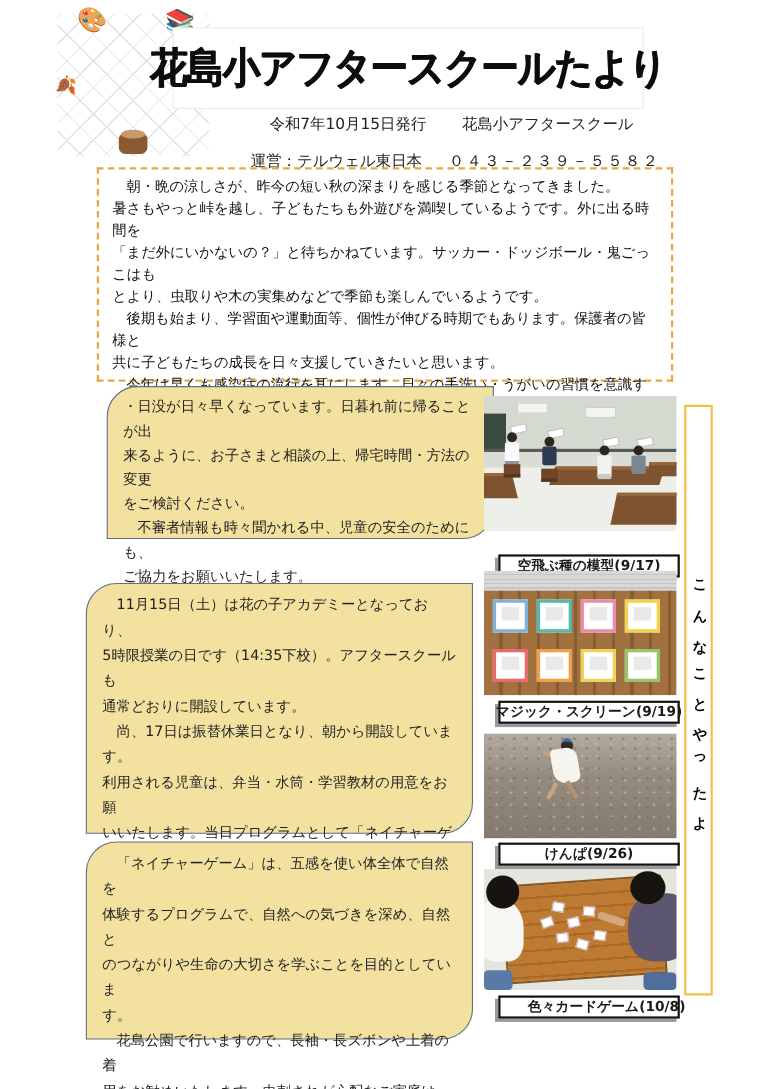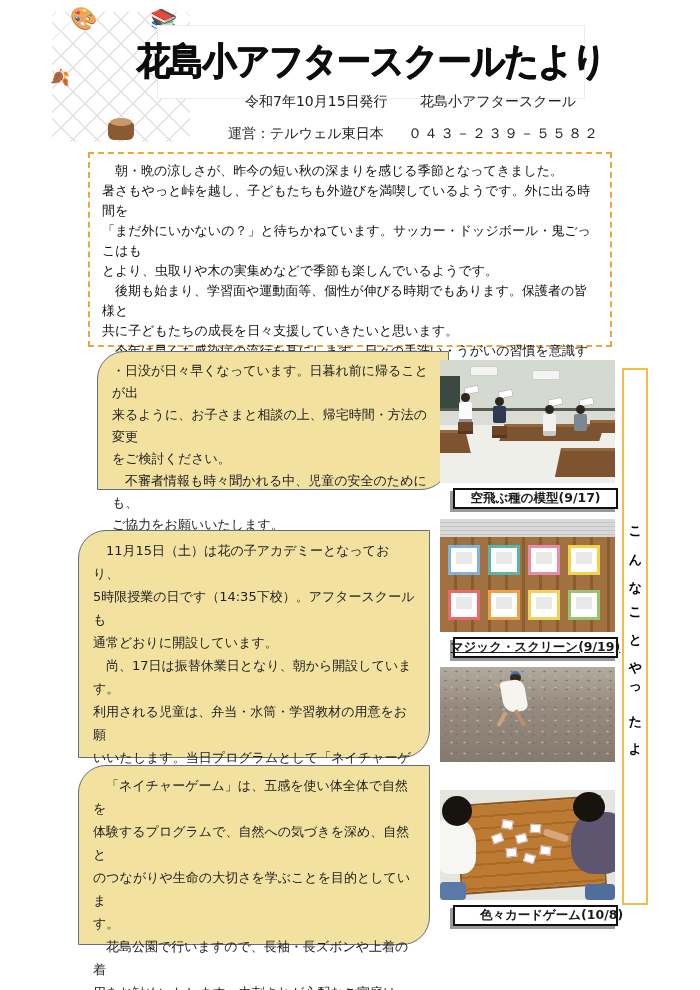--- a/index.html
+++ b/index.html
@@ -30,22 +30,22 @@
   
   .title-box{
     position:absolute;left:157px;top:25px;width:426px;height:72px;background:#fff;
     border:1px solid #ececec;display:flex;align-items:center;justify-content:center;
   }
   .title-text{
     font-size:34px;font-weight:900;letter-spacing:-1px;color:#0c0c0c;white-space:nowrap;
     transform:scaleY(1.12);text-shadow:0.8px 0 0 #0c0c0c,-0.4px 0 0 #0c0c0c;
   }
   .issue-line,.op-line{position:absolute;left:0;width:700px;height:18px;font-size:14px;color:#222;}
-  .issue-line{top:93px;}
-  .op-line{top:125px;text-decoration:underline;}
+  .issue-line{top:104px;}
+  .op-line{top:138px;text-decoration:underline;}
   .pos-a{position:absolute;left:245px;top:0;}
   .pos-b{position:absolute;left:420px;top:0;}
   .pos-c{position:absolute;left:228px;top:0;}
   .pos-d{position:absolute;left:408px;top:0;letter-spacing:2px;}
   
   .intro-box{
     position:absolute;left:88px;top:152px;width:524px;height:195px;box-sizing:border-box;
     border:2.5px dashed #E6A93F;padding:7px 12px;
   }
   .prelines{white-space:pre-line;}
@@ -126,21 +126,21 @@
   .p4-kidR-head{position:absolute;right:10px;top:2px;width:32px;height:30px;border-radius:50%;background:#17130f;}
   .p4-kidR-body{position:absolute;right:-12px;top:22px;width:56px;height:62px;border-radius:45% 35% 40% 40%;background:#5C5670;}
   .p4-armR{position:absolute;right:46px;top:42px;width:26px;height:7px;border-radius:4px;background:#d6a77f;transform:rotate(18deg);}
   .p4-jeans1{position:absolute;left:0;bottom:0;width:26px;height:18px;background:#5B79A6;border-radius:4px;}
   .p4-jeans2{position:absolute;right:0;bottom:0;width:30px;height:16px;background:#4f6e9c;border-radius:4px;}
   .p4-card{position:absolute;width:9px;height:7px;background:#fff;border:0.5px solid #caa;}
   .p4c1{left:62px;top:30px;transform:rotate(10deg);}  .p4c2{left:76px;top:44px;transform:rotate(-14deg);}
   .p4c3{left:90px;top:34px;transform:rotate(4deg);}   .p4c4{left:66px;top:58px;transform:rotate(-6deg);}
   .p4c5{left:84px;top:64px;transform:rotate(16deg);}  .p4c6{left:52px;top:44px;transform:rotate(-20deg);}
   .p4c7{left:100px;top:56px;transform:rotate(8deg);}
-  .cap1{top:488px;} .cap2{top:637px;text-decoration:underline;} .cap3{top:766px;} .cap4{top:905px;padding-left:32px;}
+  .cap1{top:504px;} .cap2{top:637px;} .cap3{top:766px;} .cap4{top:905px;padding-left:32px;}
   
   .vert-box{
     position:absolute;left:622px;top:368px;width:26px;height:537px;box-sizing:border-box;
     background:#fff;border:2px solid #F4BE45;display:flex;justify-content:center;
   }
   .vert-text{
     writing-mode:vertical-rl;text-orientation:upright;font-weight:bold;font-size:13px;
     letter-spacing:12px;padding-top:148px;color:#000;
   }
 </style>
@@ -262,20 +262,21 @@
   <div class="photo photo3">
     <div class="p3-dots"></div>
     <div class="p3-kid">
       <div class="p3-arm"></div>
         <div class="p3-head"></div>
         <div class="p3-dress"></div>
       <div class="p3-leg1"></div>
         <div class="p3-leg2"></div>
     </div>
   </div>
+  <div class="caption cap3">けんぱ(9/26)</div>
 
   <div class="photo photo4">
     <div class="p4-table"></div>
     <div class="p4-card p4c1"></div>
       <div class="p4-card p4c2"></div>
       <div class="p4-card p4c3"></div>
     <div class="p4-card p4c4"></div>
       <div class="p4-card p4c5"></div>
       <div class="p4-card p4c6"></div>
       <div class="p4-card p4c7"></div>

